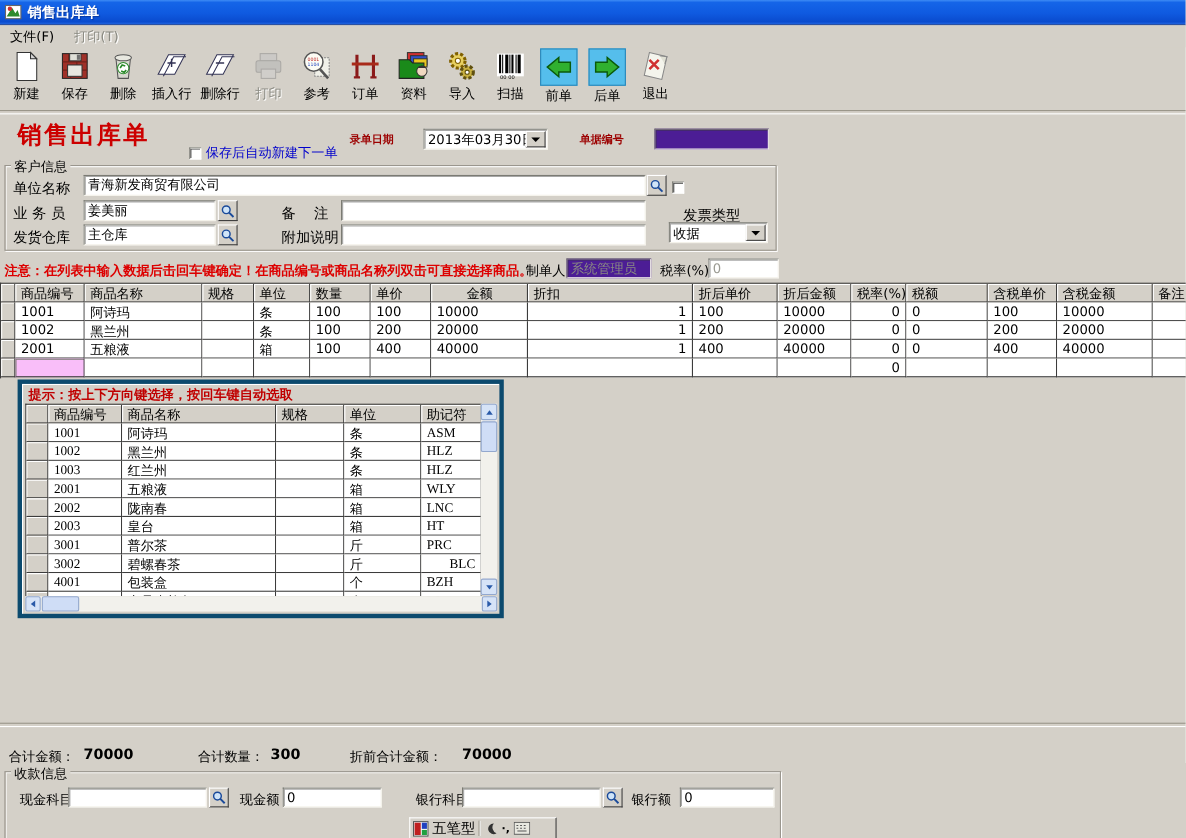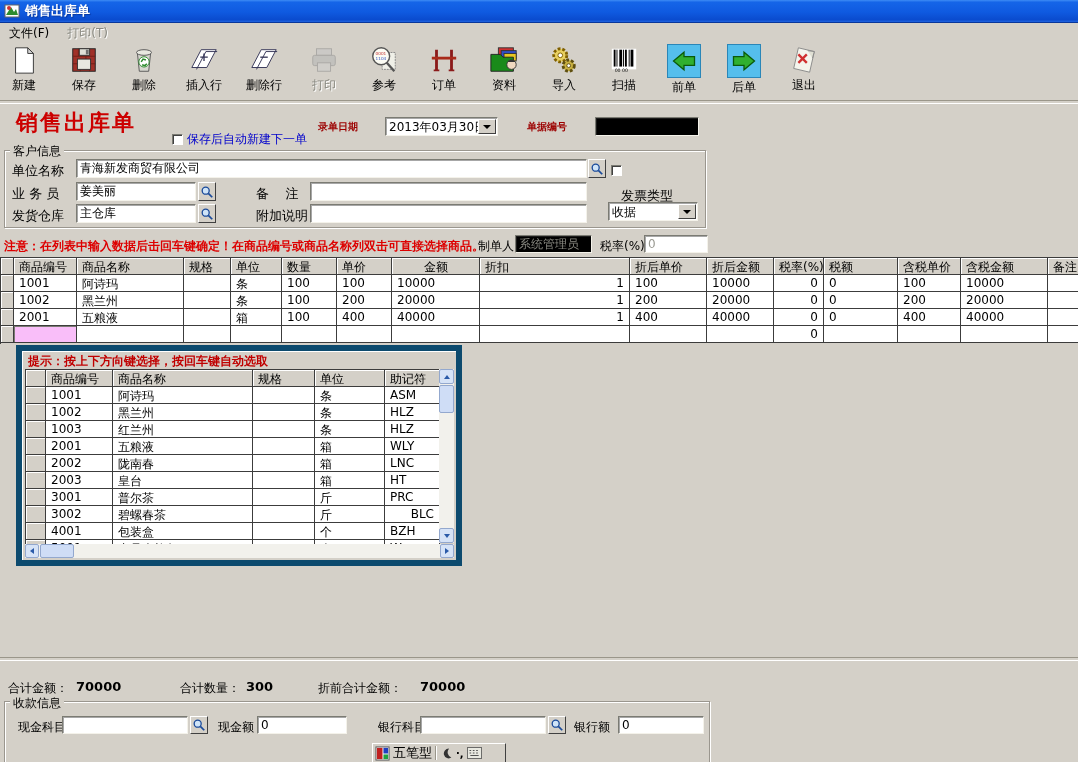--- a/index.html
+++ b/index.html
@@ -9,34 +9,34 @@
   .titlebar{position:absolute;left:0;top:0;width:1078px;height:22px;
     background:linear-gradient(180deg,#3E8CF5 0%,#1565E8 10%,#0F5AE0 55%,#0A4BCE 90%,#2064E0 100%);
     display:flex;align-items:center;border-bottom:1px solid #08369A;}
   .titlebar .ttext{color:#fff;font-weight:bold;font-size:13px;margin-left:5px;text-shadow:1px 1px 1px #0838A0;}
   .ticn{width:16px;height:16px;margin-left:4px;}
   
   .menubar{position:absolute;left:0;top:23px;width:1078px;height:20px;display:flex;align-items:center;background:#D4D0C8;}
   .menu-item{padding:2px 9px;white-space:pre;}
   .menu-item.disabled{color:#8a8a82;text-shadow:1px 1px 0 #fff;}
   
-  .toolbar{position:absolute;left:2px;top:43px;height:56px;display:flex;align-items:flex-start;gap:16px;}
+  .toolbar{position:absolute;left:2px;top:43px;height:56px;display:flex;align-items:flex-start;}
   .tbtn{display:flex;flex-direction:column;align-items:center;padding:1px 3px;min-width:38px;cursor:default;}
   .tbtn .ticon{width:32px;height:32px;display:flex;align-items:center;justify-content:center;}
   .tbtn .ticon.hlbg{background:#55BEEC;border:1px solid #2A86B8;}
   .tbtn .tlabel{font-size:12px;margin-top:1px;white-space:nowrap;}
   .tbtn.disabled .tlabel{color:#8a8a82;text-shadow:1px 1px 0 #fff;}
   .tbtn.disabled .ticon{filter:grayscale(1) opacity(.55);}
   .tooletch{position:absolute;left:0;top:100px;width:1078px;height:2px;border-top:1px solid #9a968a;border-bottom:1px solid #fff;}
   
   .field{position:absolute;box-sizing:border-box;height:19px;background:#fff;
     border:1px solid;border-color:#7b7b73 #f4f2ea #f4f2ea #7b7b73;
     box-shadow:inset 1px 1px 0 rgba(60,60,60,.45);
     font-family:inherit;font-size:12px;padding:1px 3px;color:#000;outline:none;}
-  .field.gray{background:#000000;color:#8a8a82;}
+  .field.gray{background:#4c1d95;color:#8a8a82;}
   .field.graytext{color:#9a9a92;}
   .lookup-btn{position:absolute;width:18px;height:19px;background:#D4D0C8;box-sizing:border-box;
     border:1px solid;border-color:#fff #404040 #404040 #fff;display:flex;align-items:center;justify-content:center;}
   .cb{position:absolute;width:11px;height:11px;background:#fff;box-sizing:border-box;
     border:1px solid;border-color:#7b7b73 #fff #fff #7b7b73;box-shadow:inset 1px 1px 0 #404040;}
   .lbl{position:absolute;white-space:pre;}
   .redbold{color:#9C0000;font-weight:bold;font-size:10px;}
   .groupbox{position:absolute;box-sizing:border-box;border:1px solid #9a968e;
     box-shadow:1px 1px 0 #ffffff, inset 1px 1px 0 #ffffff;}
   .grouplabel{position:absolute;background:#D4D0C8;padding:0 3px;font-size:12px;}
@@ -46,21 +46,21 @@
   
   .grid{position:absolute;overflow:hidden;border-top:1px solid #3c3c3c;border-left:1px solid #3c3c3c;background:#D4D0C8;}
   .grow{display:flex;}
   .gc{box-sizing:border-box;height:17px;border-right:1px solid #3c3c3c;border-bottom:1px solid #3c3c3c;
       padding:1px 5px 0 5px;font-size:12px;white-space:nowrap;overflow:hidden;background:#fff;flex:none;}
   .gh{background:#D4D0C8;box-shadow:inset 1px 1px 0 #fff;}
   .gind{background:#D4D0C8;box-shadow:inset 1px 1px 0 #fff;padding:0;}
   .editcell{background:#F9BEF9;box-shadow:inset 1px 1px 0 #7b7b73;}
   
   .popup{position:absolute;left:16px;top:345px;width:434px;height:209px;background:#D4D0C8;
-    border:6px solid #0c4a6e;box-shadow:inset 1px 1px 0 #fff;}
+    border:4px solid #0c4a6e;box-shadow:inset 1px 1px 0 #fff;font-family:Liberation Serif, serif;}
   .popup-hint{position:absolute;left:6px;top:2px;color:#C00000;font-weight:bold;font-size:12px;white-space:nowrap;}
   .pgridwrap{position:absolute;left:3px;top:18px;width:414px;height:174px;overflow:hidden;
     border-top:1px solid #3c3c3c;border-left:1px solid #3c3c3c;}
   .vscroll{position:absolute;left:417px;top:18px;width:15px;height:174px;background:#F2F1EC;}
   .hscroll{position:absolute;left:3px;top:193px;width:429px;height:14px;background:#F2F1EC;}
   .sbtn{position:absolute;background:#D6E3F7;border:1px solid #93A8CE;border-radius:2px;
     display:flex;align-items:center;justify-content:center;box-sizing:border-box;}
   .sthumb{position:absolute;background:#CFDDF6;border:1px solid #93A8CE;border-radius:2px;box-sizing:border-box;}
   .tri-up{width:0;height:0;border-left:3px solid transparent;border-right:3px solid transparent;border-bottom:4px solid #2A5AA8;}
   .tri-dn{width:0;height:0;border-left:3px solid transparent;border-right:3px solid transparent;border-top:4px solid #2A5AA8;}

